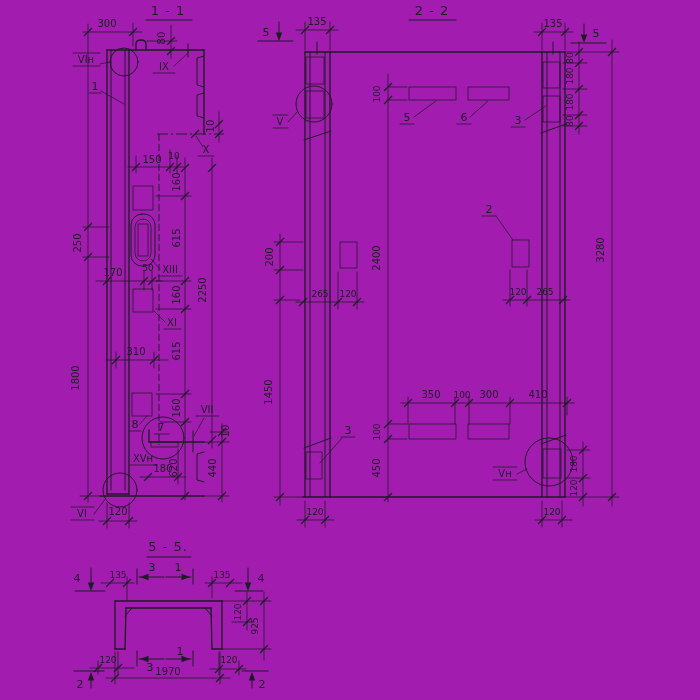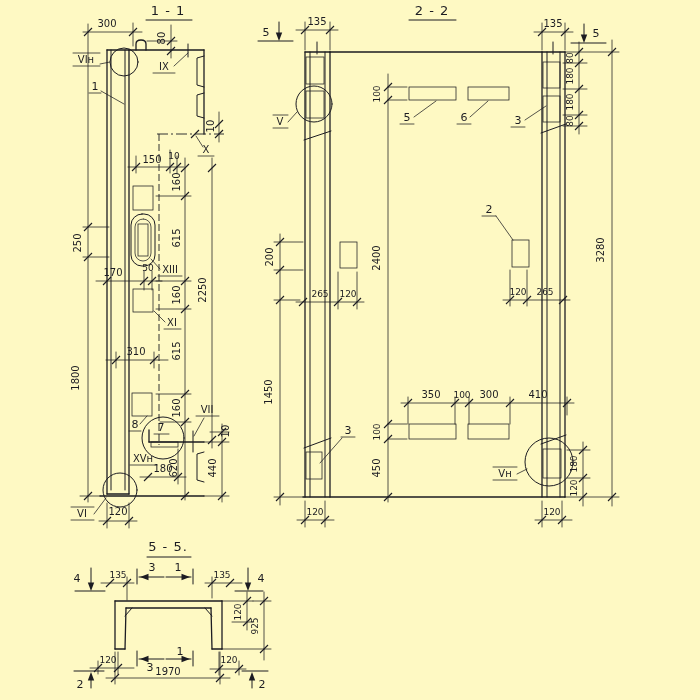--- a/index.html
+++ b/index.html
@@ -1,16 +1,16 @@
 <!DOCTYPE html>
 <html><head>
 <meta charset="utf-8">
 <style>
   html,body{margin:0;padding:0;background:#e8e8e8;}
-  #page{width:700px;height:700px;background:#fef9c3;position:relative;overflow:hidden;}
+  #page{width:700px;height:700px;background:#a21caf;position:relative;overflow:hidden;}
   svg{display:block;}
   .s{stroke:#1c1c22;stroke-width:1.3;fill:none;stroke-linecap:round;}
   .m{stroke:#1c1c22;stroke-width:1.0;fill:none;stroke-linecap:round;}
   .t{stroke:#1c1c22;stroke-width:0.75;fill:none;stroke-linecap:round;}
   .d{stroke:#1c1c22;stroke-width:0.9;fill:none;stroke-dasharray:7 3;}
   .dd{stroke:#1c1c22;stroke-width:0.9;fill:none;stroke-dasharray:11 3 2 3;}
   text{font-family:"DejaVu Sans",sans-serif;fill:#1c1c22;font-size:10px;}
   .ttl{font-size:13px;letter-spacing:1px;}
   .sm{font-size:9px;}
   .pt{font-size:11px;}

